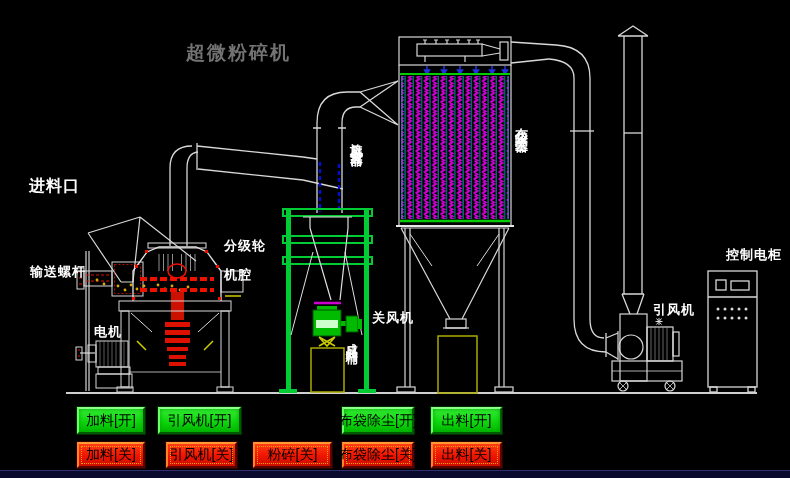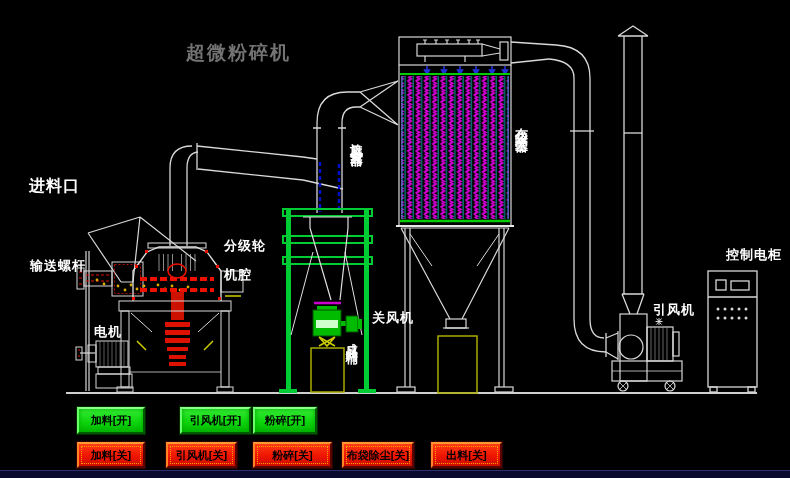--- a/index.html
+++ b/index.html
@@ -5,21 +5,21 @@
   html,body{margin:0;padding:0;background:#000;}
   .screen{position:relative;width:790px;height:478px;background:#000;overflow:hidden;
           font-family:"Liberation Sans",sans-serif;}
   svg{position:absolute;left:0;top:0;}
   .lbl{position:absolute;color:#fff;font-size:13px;font-weight:bold;white-space:nowrap;
        line-height:1.15;letter-spacing:1px;}
   .vlbl{writing-mode:vertical-rl;text-orientation:upright;letter-spacing:3px;}
   .title{position:absolute;left:186px;top:40px;color:#737373;font-size:19px;font-weight:bold;
          letter-spacing:2px;}
   .btn{position:absolute;display:flex;align-items:center;justify-content:center;
-       font-size:11px;font-weight:bold;color:#000;white-space:nowrap;cursor:pointer;
+       font-size:14px;font-weight:normal;color:#000;white-space:nowrap;cursor:pointer;
        box-sizing:border-box;}
   .btn.on{background:linear-gradient(180deg,#36ee36 0%,#0ed60e 55%,#00b800 100%);
           border:2px solid;border-color:#8cff8c #015a01 #015a01 #6aff6a;
           box-shadow:0 0 0 1px #012d01, inset 0 0 5px #00aa00;}
   .btn.off{background:linear-gradient(180deg,#ff3c14 0%,#ee1400 55%,#cc0f00 100%);
            border:2px solid;border-color:#ff9a33 #5a0400 #5a0400 #ff8426;
            box-shadow:0 0 0 1px #2d0100;outline:1px dotted #ffa200;outline-offset:-5px;}
   .bottom-bar{position:absolute;left:0;top:470px;width:790px;height:8px;
               background:#0a0a2e;border-top:1px solid #30306e;box-sizing:border-box;}
 </style>
@@ -267,34 +267,35 @@
         <circle cx="739" cy="318" r="1.5"></circle>
           <circle cx="746" cy="318" r="1.5"></circle>
       </g>
       <rect x="710" y="387" width="7" height="5"></rect>
         <rect x="748" y="387" width="7" height="5"></rect>
     </g>
   </svg>
 
   <div class="title">超微粉碎机</div>
   <div class="lbl" style="left:29px;top:177px;font-size:16px;">进料口</div>
-  <div class="lbl" style="left:30px;top:259px;font-family:Liberation Serif, serif;">输送螺杆</div>
+  <div class="lbl" style="left:30px;top:265px;font-family:Liberation Serif, serif;">输送螺杆</div>
   <div class="lbl" style="left:94px;top:325px;">电机</div>
   <div class="lbl" style="left:224px;top:239px;">分级轮</div>
   <div class="lbl" style="left:224px;top:268px;">机腔</div>
   <div class="lbl vlbl" style="left:348px;top:132px;">旋风分离器</div>
   <div class="lbl" style="left:372px;top:311px;">关风机</div>
   <div class="lbl vlbl" style="left:344px;top:333px;font-size:12px;">成品料桶</div>
   <div class="lbl vlbl" style="left:513px;top:118px;">布袋除尘器</div>
   <div class="lbl" style="left:653px;top:303px;">引风机</div>
   <div class="lbl" style="left:707px;top:248px;margin-left:19px;">控制电柜</div>
 
   <div class="btn on" style="left:77px;top:407px;width:68px;height:27px;">加料[开]</div>
-  <div class="btn on" style="left:180px;top:407px;width:71px;height:27px;">引风机[开]</div>
-  <div class="btn on" style="left:253px;top:407px;width:64px;height:27px;">粉碎[开]</div>
+  <div class="btn on" style="left:158px;top:407px;width:83px;height:27px;">引风机[开]</div>
+  <div class="btn on" style="left:342px;top:407px;width:72px;height:27px;">布袋除尘[开]</div>
+  <div class="btn on" style="left:431px;top:407px;width:71px;height:27px;">出料[开]</div>
 
   <div class="btn off" style="left:166px;top:442px;width:71px;height:26px;">引风机[关]</div>
   <div class="btn off" style="left:77px;top:442px;width:68px;height:26px;">加料[关]</div>
   <div class="btn off" style="left:253px;top:442px;width:79px;height:26px;">粉碎[关]</div>
   <div class="btn off" style="left:342px;top:442px;width:72px;height:26px;">布袋除尘[关]</div>
   <div class="btn off" style="left:431px;top:442px;width:71px;height:26px;">出料[关]</div>
 
   <div class="bottom-bar"></div>
 </div>
 

